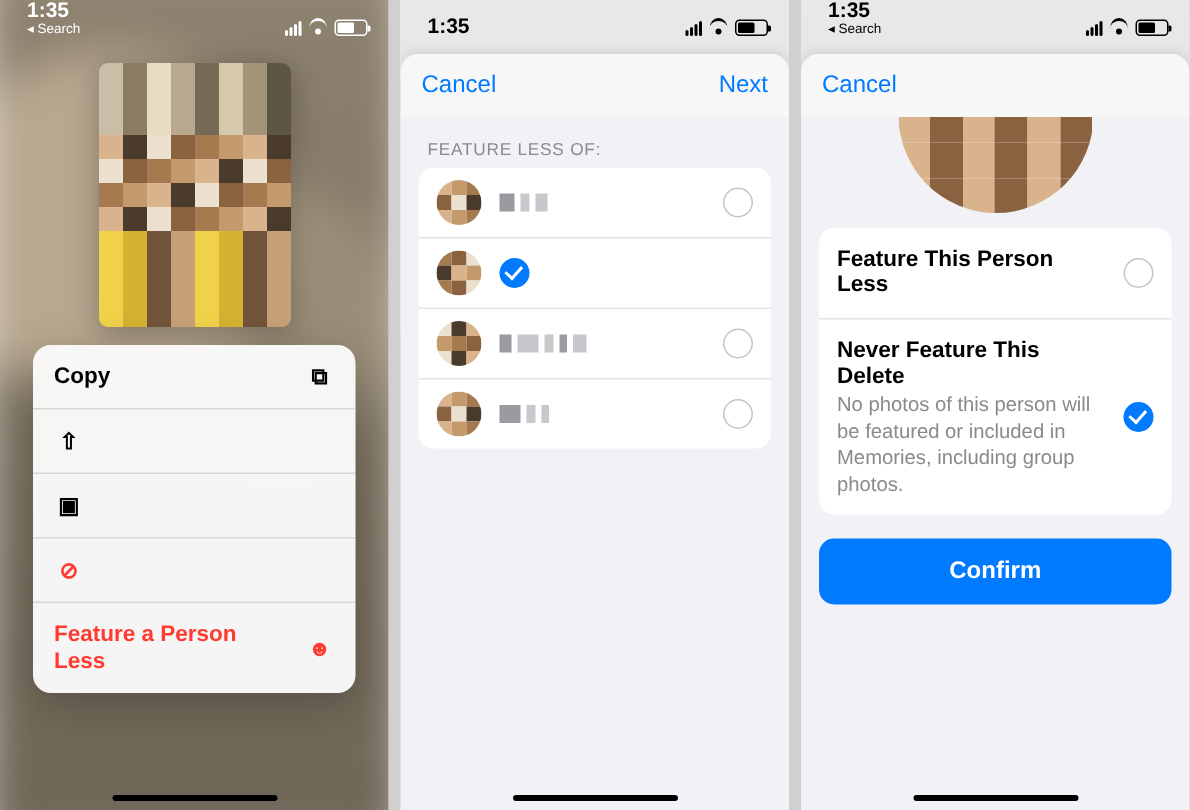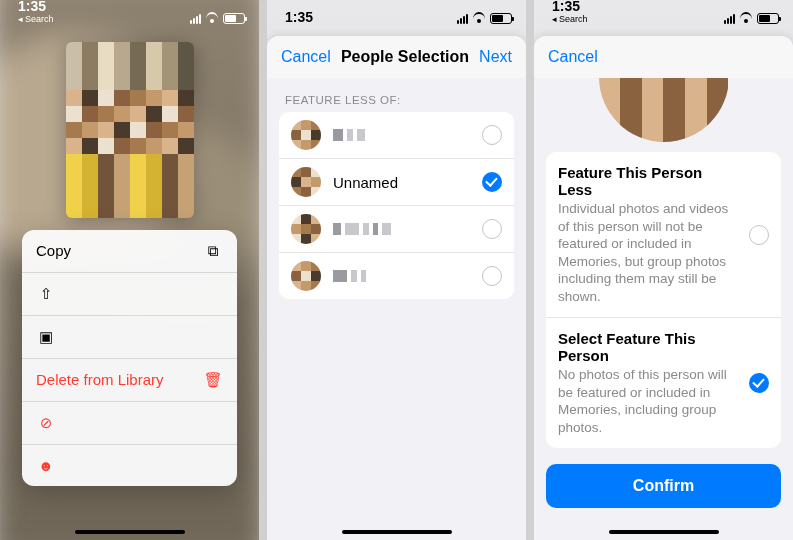--- a/index.html
+++ b/index.html
@@ -74,20 +74,21 @@
     grid-template-columns:repeat(8,1fr);
     grid-template-rows:repeat(11,1fr);
   }
   .preview span { display:block; }
   .menu {
     margin: 0 22px 12px;
     background: rgba(250,250,250,.97);
     border-radius: 12px;
     overflow:hidden;
     box-shadow: 0 8px 30px rgba(0,0,0,.25);
+    font-weight: bold;
   }
   .menu .row {
     display:flex; align-items:center; justify-content:space-between;
     padding: 12px 14px;
     font-size: 15px;
     border-top: .5px solid rgba(0,0,0,.12);
   }
   .menu .row:first-child { border-top:none; }
   .menu .row.dest { color:#ff3b30; }
   .menu .row .lbl { flex:1; padding-right:10px; line-height:1.2; }
@@ -295,27 +296,24 @@
           <span class="lbl">Copy</span>
           <span class="ico">⧉</span>
         </div>
         <div class="row">
           <span class="ico">⇧</span>
         </div>
         <div class="row">
           <span class="ico">▣</span>
         </div>
         <div class="row dest">
-          <span class="lbl">Delete from Library</span>
-          <span class="ico">🗑</span>
+          <span class="ico">⊘</span>
         </div>
         <div class="row dest">
-          <span class="ico">⊘</span>
-        </div>
-        <div class="row dest">
+          <span class="lbl">Feature a Person Less</span>
           <span class="ico">☻</span>
         </div>
       </div>
   </div>
   <div class="home-ind"></div>
 </div>
 
 <div class="phone">
   <div class="modal-back"></div>
   <div class="status-bar" style="position:relative;z-index:3">
@@ -330,21 +328,20 @@
           <span></span>
         </div>
       <div class="wifi"></div>
       <div class="batt"></div>
     </div>
   </div>
 
   <div class="modal-sheet">
     <div class="modal-header">
       <span class="link">Cancel</span>
-      <span class="title">People Selection</span>
       <span class="link">Next</span>
     </div>
     <div class="modal-body">
       <div class="section-label">FEATURE LESS OF:</div>
       <div class="list" id="people-list">
           <div class="prow">
             <div class="avatar">
               <span style="background: rgb(217, 179, 140);"></span>
               <span style="background: rgb(196, 154, 108);"></span>
               <span style="background: rgb(165, 122, 78);"></span>
@@ -367,21 +364,20 @@
               <span style="background: rgb(165, 122, 78);"></span>
               <span style="background: rgb(138, 98, 64);"></span>
               <span style="background: rgb(236, 224, 207);"></span>
               <span style="background: rgb(74, 58, 44);"></span>
               <span style="background: rgb(217, 179, 140);"></span>
               <span style="background: rgb(196, 154, 108);"></span>
               <span style="background: rgb(165, 122, 78);"></span>
               <span style="background: rgb(138, 98, 64);"></span>
               <span style="background: rgb(236, 224, 207);"></span>
             </div>
-            <div class="pname">Unnamed</div>
             <div class="radio on"></div>
           </div>
           <div class="prow">
             <div class="avatar">
               <span style="background: rgb(236, 224, 207);"></span>
               <span style="background: rgb(74, 58, 44);"></span>
               <span style="background: rgb(217, 179, 140);"></span>
               <span style="background: rgb(196, 154, 108);"></span>
               <span style="background: rgb(165, 122, 78);"></span>
               <span style="background: rgb(138, 98, 64);"></span>
@@ -464,27 +460,26 @@
           <span style="background: rgb(138, 98, 64);"></span>
           <span style="background: rgb(217, 179, 140);"></span>
           <span style="background: rgb(138, 98, 64);"></span>
           <span style="background: rgb(217, 179, 140);"></span>
           <span style="background: rgb(138, 98, 64);"></span>
         </div>
       <div class="options" id="opts3">
           <div class="opt">
             <div class="text">
               <div class="title">Feature This Person Less</div>
-              <div class="desc">Individual photos and videos of this person will not be featured or included in Memories, but group photos including them may still be shown.</div>
             </div>
             <div class="radio"></div>
           </div>
           <div class="opt">
             <div class="text">
-              <div class="title">Select Feature This Person</div>
+              <div class="title">Never Feature This Delete</div>
               <div class="desc">No photos of this person will be featured or included in Memories, including group photos.</div>
             </div>
             <div class="radio on"></div>
           </div>
         </div>
       <div class="confirm-btn">
         <span>Confirm</span>
       </div>
     </div>
   </div>

